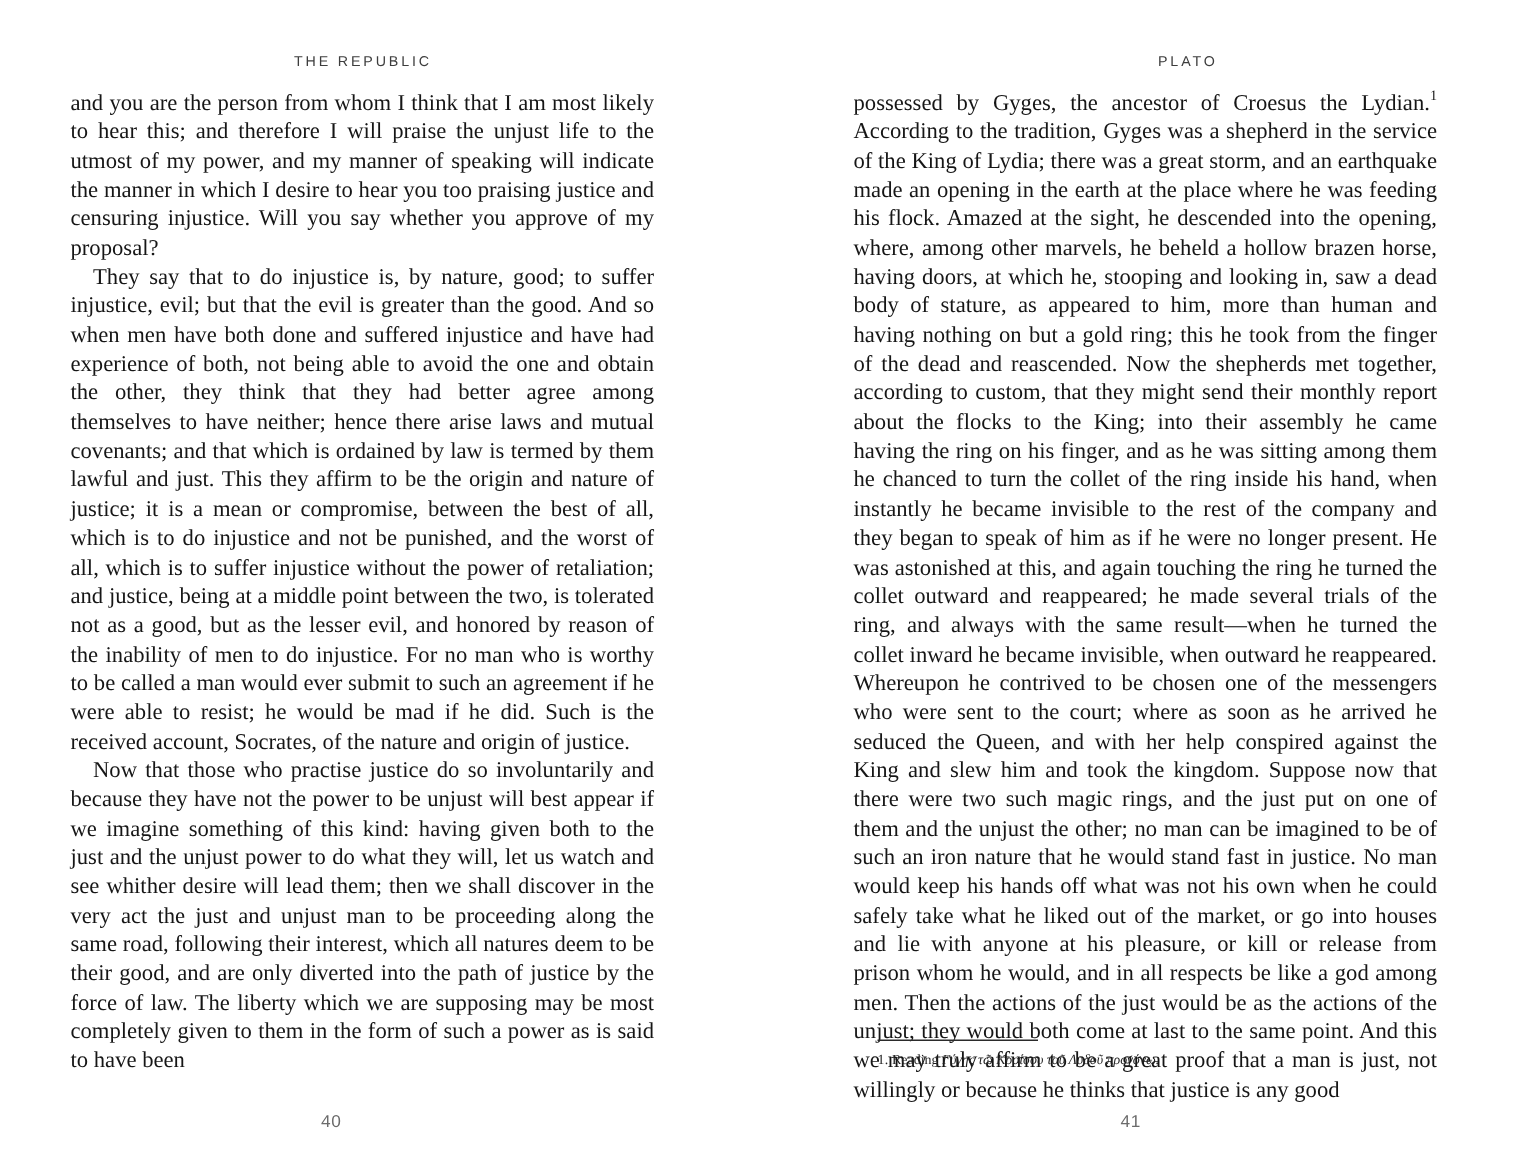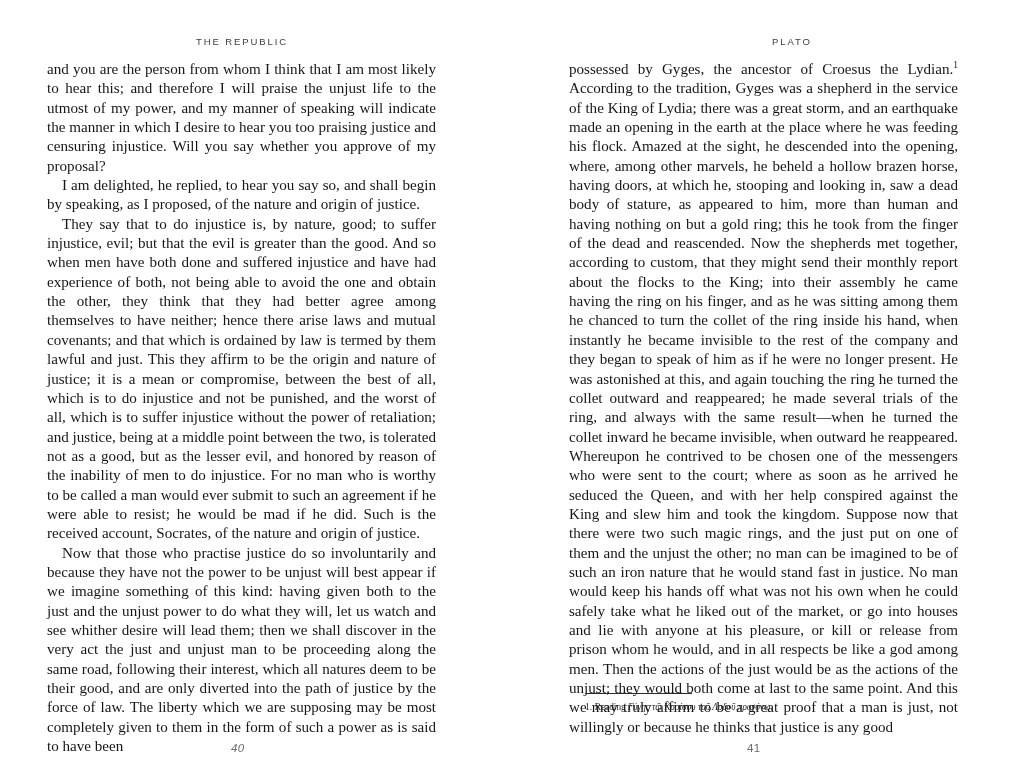--- a/index.html
+++ b/index.html
@@ -99,35 +99,34 @@
 
   
   .folio {
     position: absolute;
     top: 742px;
     font-family: "Liberation Sans", "DejaVu Sans", sans-serif;
     font-size: 11.5px;
     color: #6b6b6b;
     letter-spacing: 0.4px;
   }
-  .folio.verso { left: 231px; font-style: italic; }
+  .folio.verso { left: 214px; }
   .folio.recto { left: 747px; }
 </style>
 </head>
 <body>
 
 <div class="spread">
 
   <div class="running-head verso">THE REPUBLIC</div>
   <div class="running-head recto">PLATO</div>
 
   <div class="page verso">
     <div class="body-text">
       <p>and you are the person from whom I think that I am most likely to hear this; and therefore I will praise the unjust life to the utmost of my power, and my manner of speaking will indicate the manner in which I desire to hear you too praising justice and censuring injustice. Will you say whether you approve of my proposal?</p>
-      <p class="indent">I am delighted, he replied, to hear you say so, and shall begin by speaking, as I proposed, of the nature and origin of justice.</p>
       <p class="indent">They say that to do injustice is, by nature, good; to suffer injustice, evil; but that the evil is greater than the good. And so when men have both done and suffered injustice and have had experience of both, not being able to avoid the one and obtain the other, they think that they had better agree among themselves to have neither; hence there arise laws and mutual covenants; and that which is ordained by law is termed by them lawful and just. This they affirm to be the origin and nature of justice; it is a mean or compromise, between the best of all, which is to do injustice and not be punished, and the worst of all, which is to suffer injustice without the power of retaliation; and justice, being at a middle point between the two, is tolerated not as a good, but as the lesser evil, and honored by reason of the inability of men to do injustice. For no man who is worthy to be called a man would ever submit to such an agreement if he were able to resist; he would be mad if he did. Such is the received account, Socrates, of the nature and origin of justice.</p>
       <p class="indent">Now that those who practise justice do so involuntarily and because they have not the power to be unjust will best appear if we imagine something of this kind: having given both to the just and the unjust power to do what they will, let us watch and see whither desire will lead them; then we shall discover in the very act the just and unjust man to be proceeding along the same road, following their interest, which all natures deem to be their good, and are only diverted into the path of justice by the force of law. The liberty which we are supposing may be most completely given to them in the form of such a power as is said to have been</p>
     </div>
   </div>
 
   <div class="page recto">
     <div class="body-text">
       <p><span>possessed by Gyges, the ancestor of Croesus the Lydian.</span><sup class="fn-ref">1</sup><span> According to the tradition, Gyges was a shepherd in the service of the King of Lydia; there was a great storm, and an earthquake made an opening in the earth at the place where he was feeding his flock. Amazed at the sight, he descended into the opening, where, among other marvels, he beheld a hollow brazen horse, having doors, at which he, stooping and looking in, saw a dead body of stature, as appeared to him, more than human and having nothing on but a gold ring; this he took from the finger of the dead and reascended. Now the shepherds met together, according to custom, that they might send their monthly report about the flocks to the King; into their assembly he came having the ring on his finger, and as he was sitting among them he chanced to turn the collet of the ring inside his hand, when instantly he became invisible to the rest of the company and they began to speak of him as if he were no longer present. He was astonished at this, and again touching the ring he turned the collet outward and reappeared; he made several trials of the ring, and always with the same result—when he turned the collet inward he became invisible, when outward he reappeared. Whereupon he contrived to be chosen one of the messengers who were sent to the court; where as soon as he arrived he seduced the Queen, and with her help conspired against the King and slew him and took the kingdom. Suppose now that there were two such magic rings, and the just put on one of them and the unjust the other; no man can be imagined to be of such an iron nature that he would stand fast in justice. No man would keep his hands off what was not his own when he could safely take what he liked out of the market, or go into houses and lie with anyone at his pleasure, or kill or release from prison whom he would, and in all respects be like a god among men. Then the actions of the just would be as the actions of the unjust; they would both come at last to the same point. And this we may truly affirm to be a great proof that a man is just, not willingly or because he thinks that justice is any good</span></p>
     </div>
   </div>

